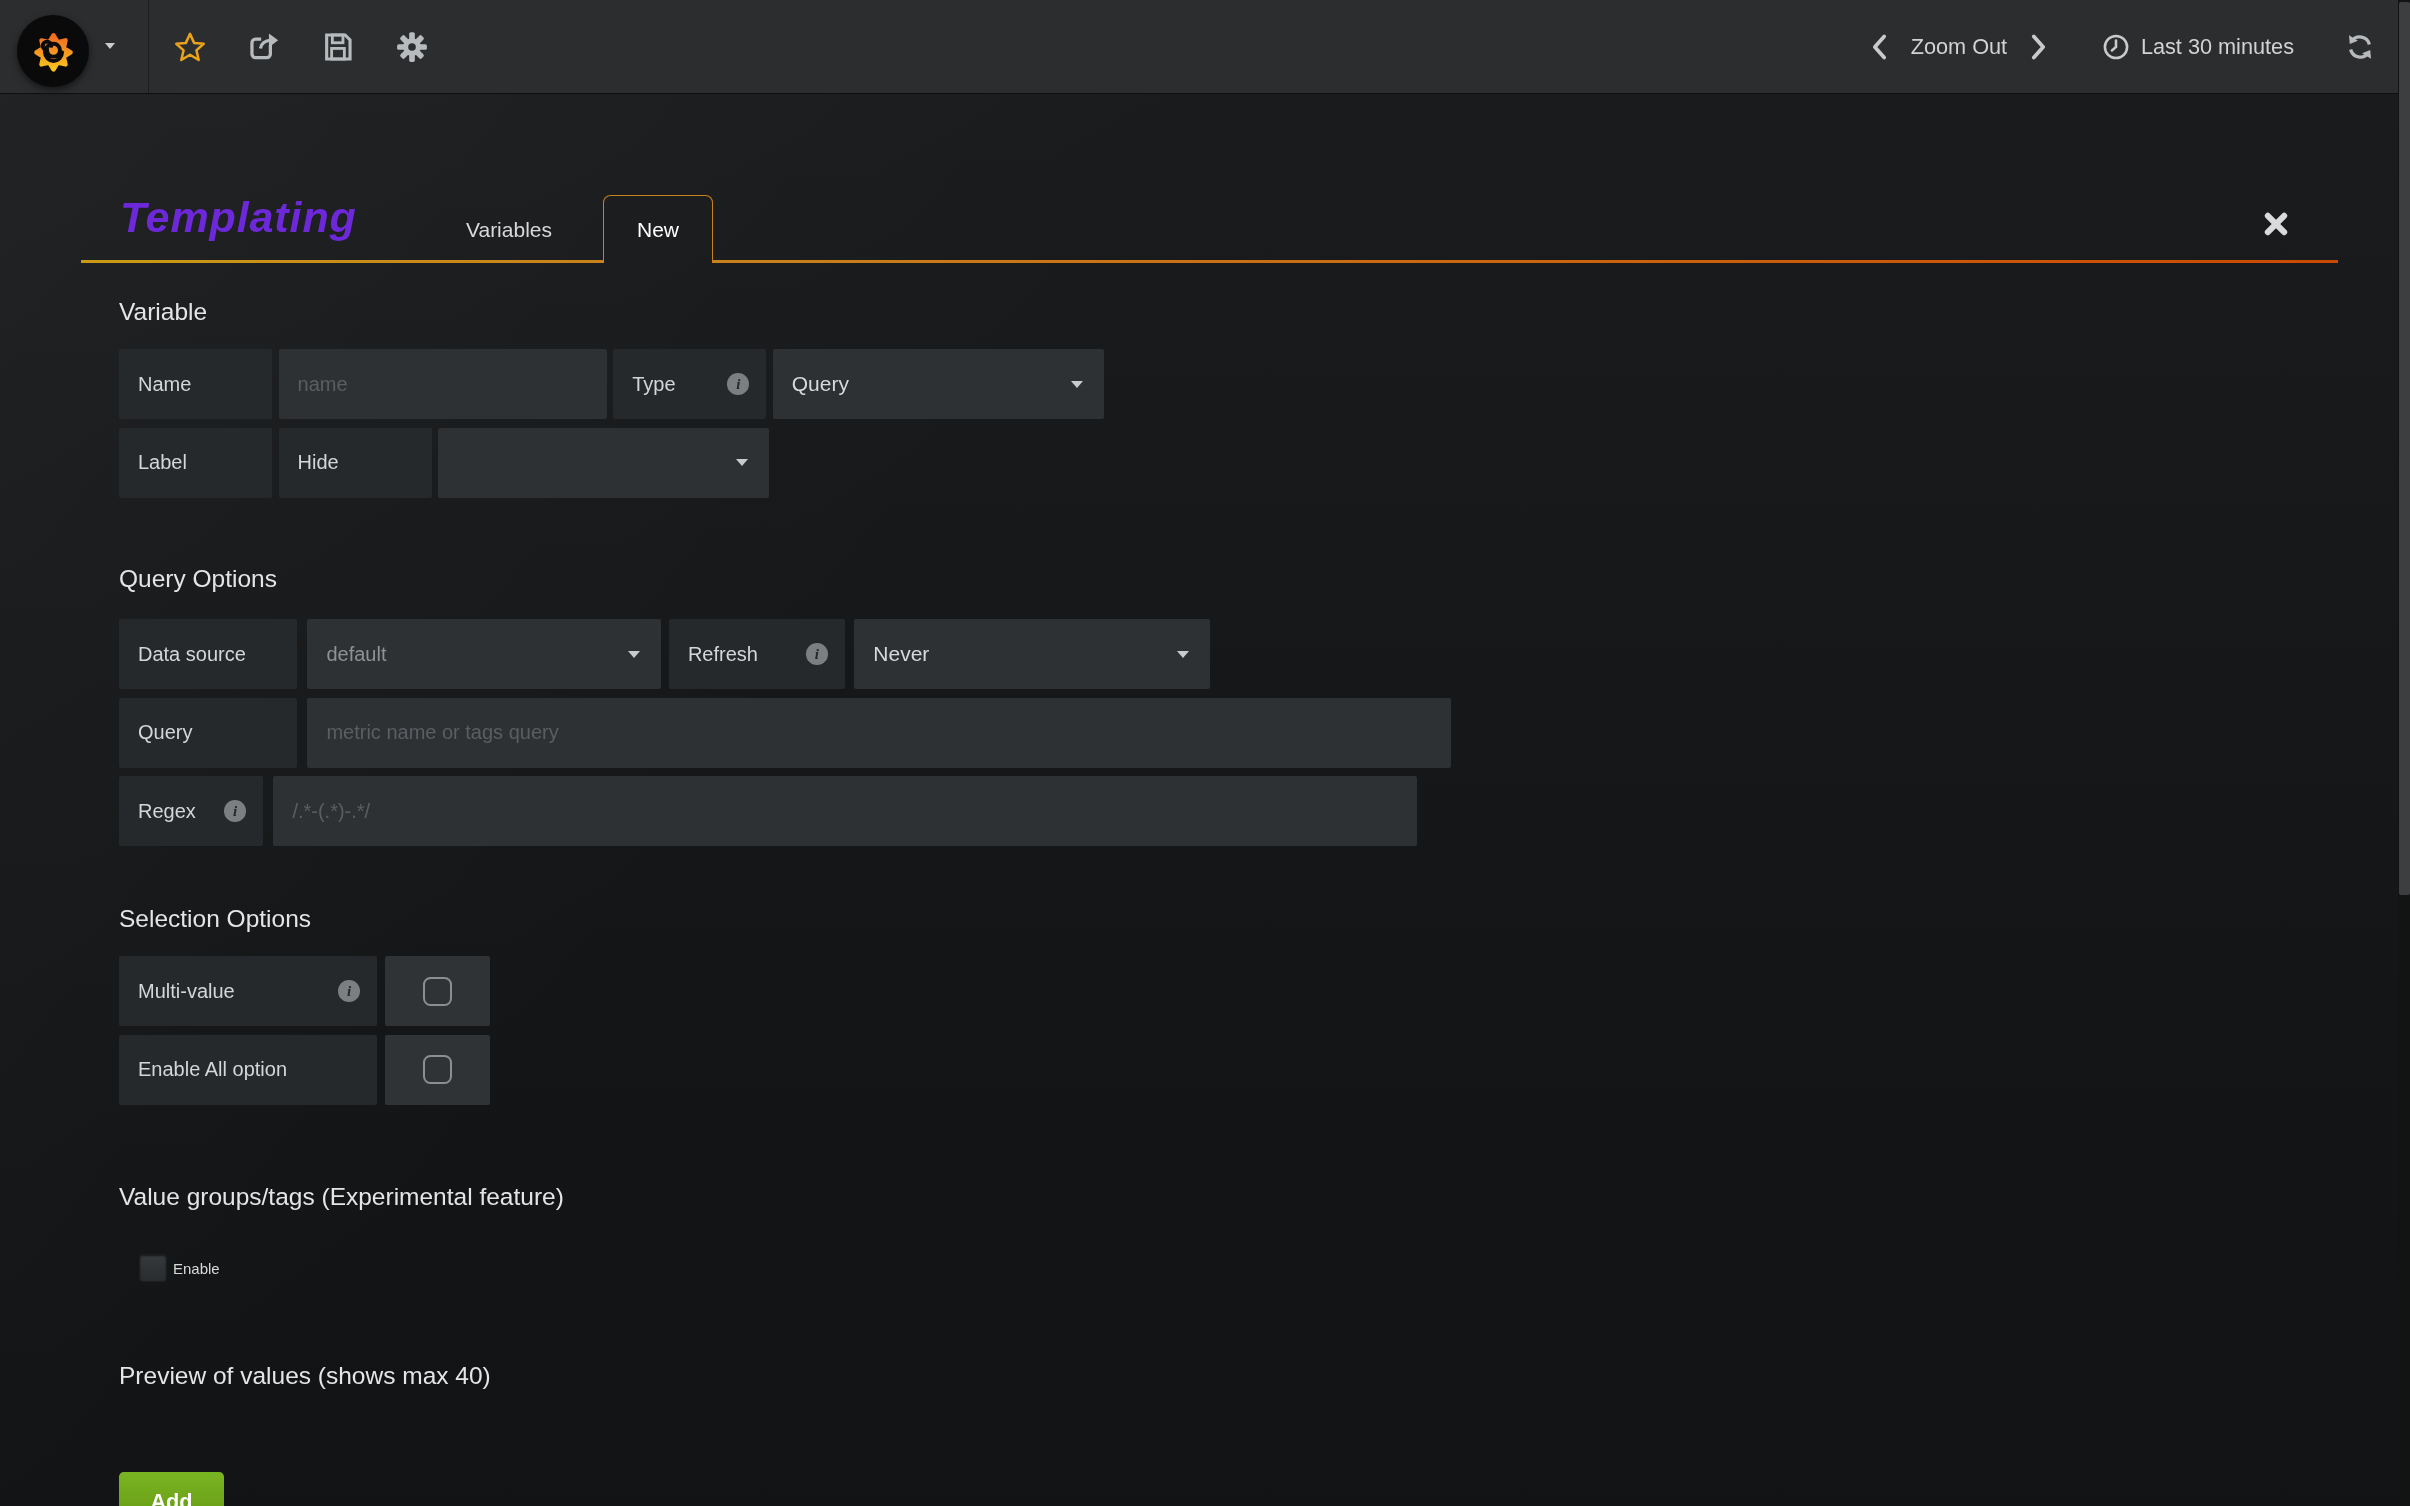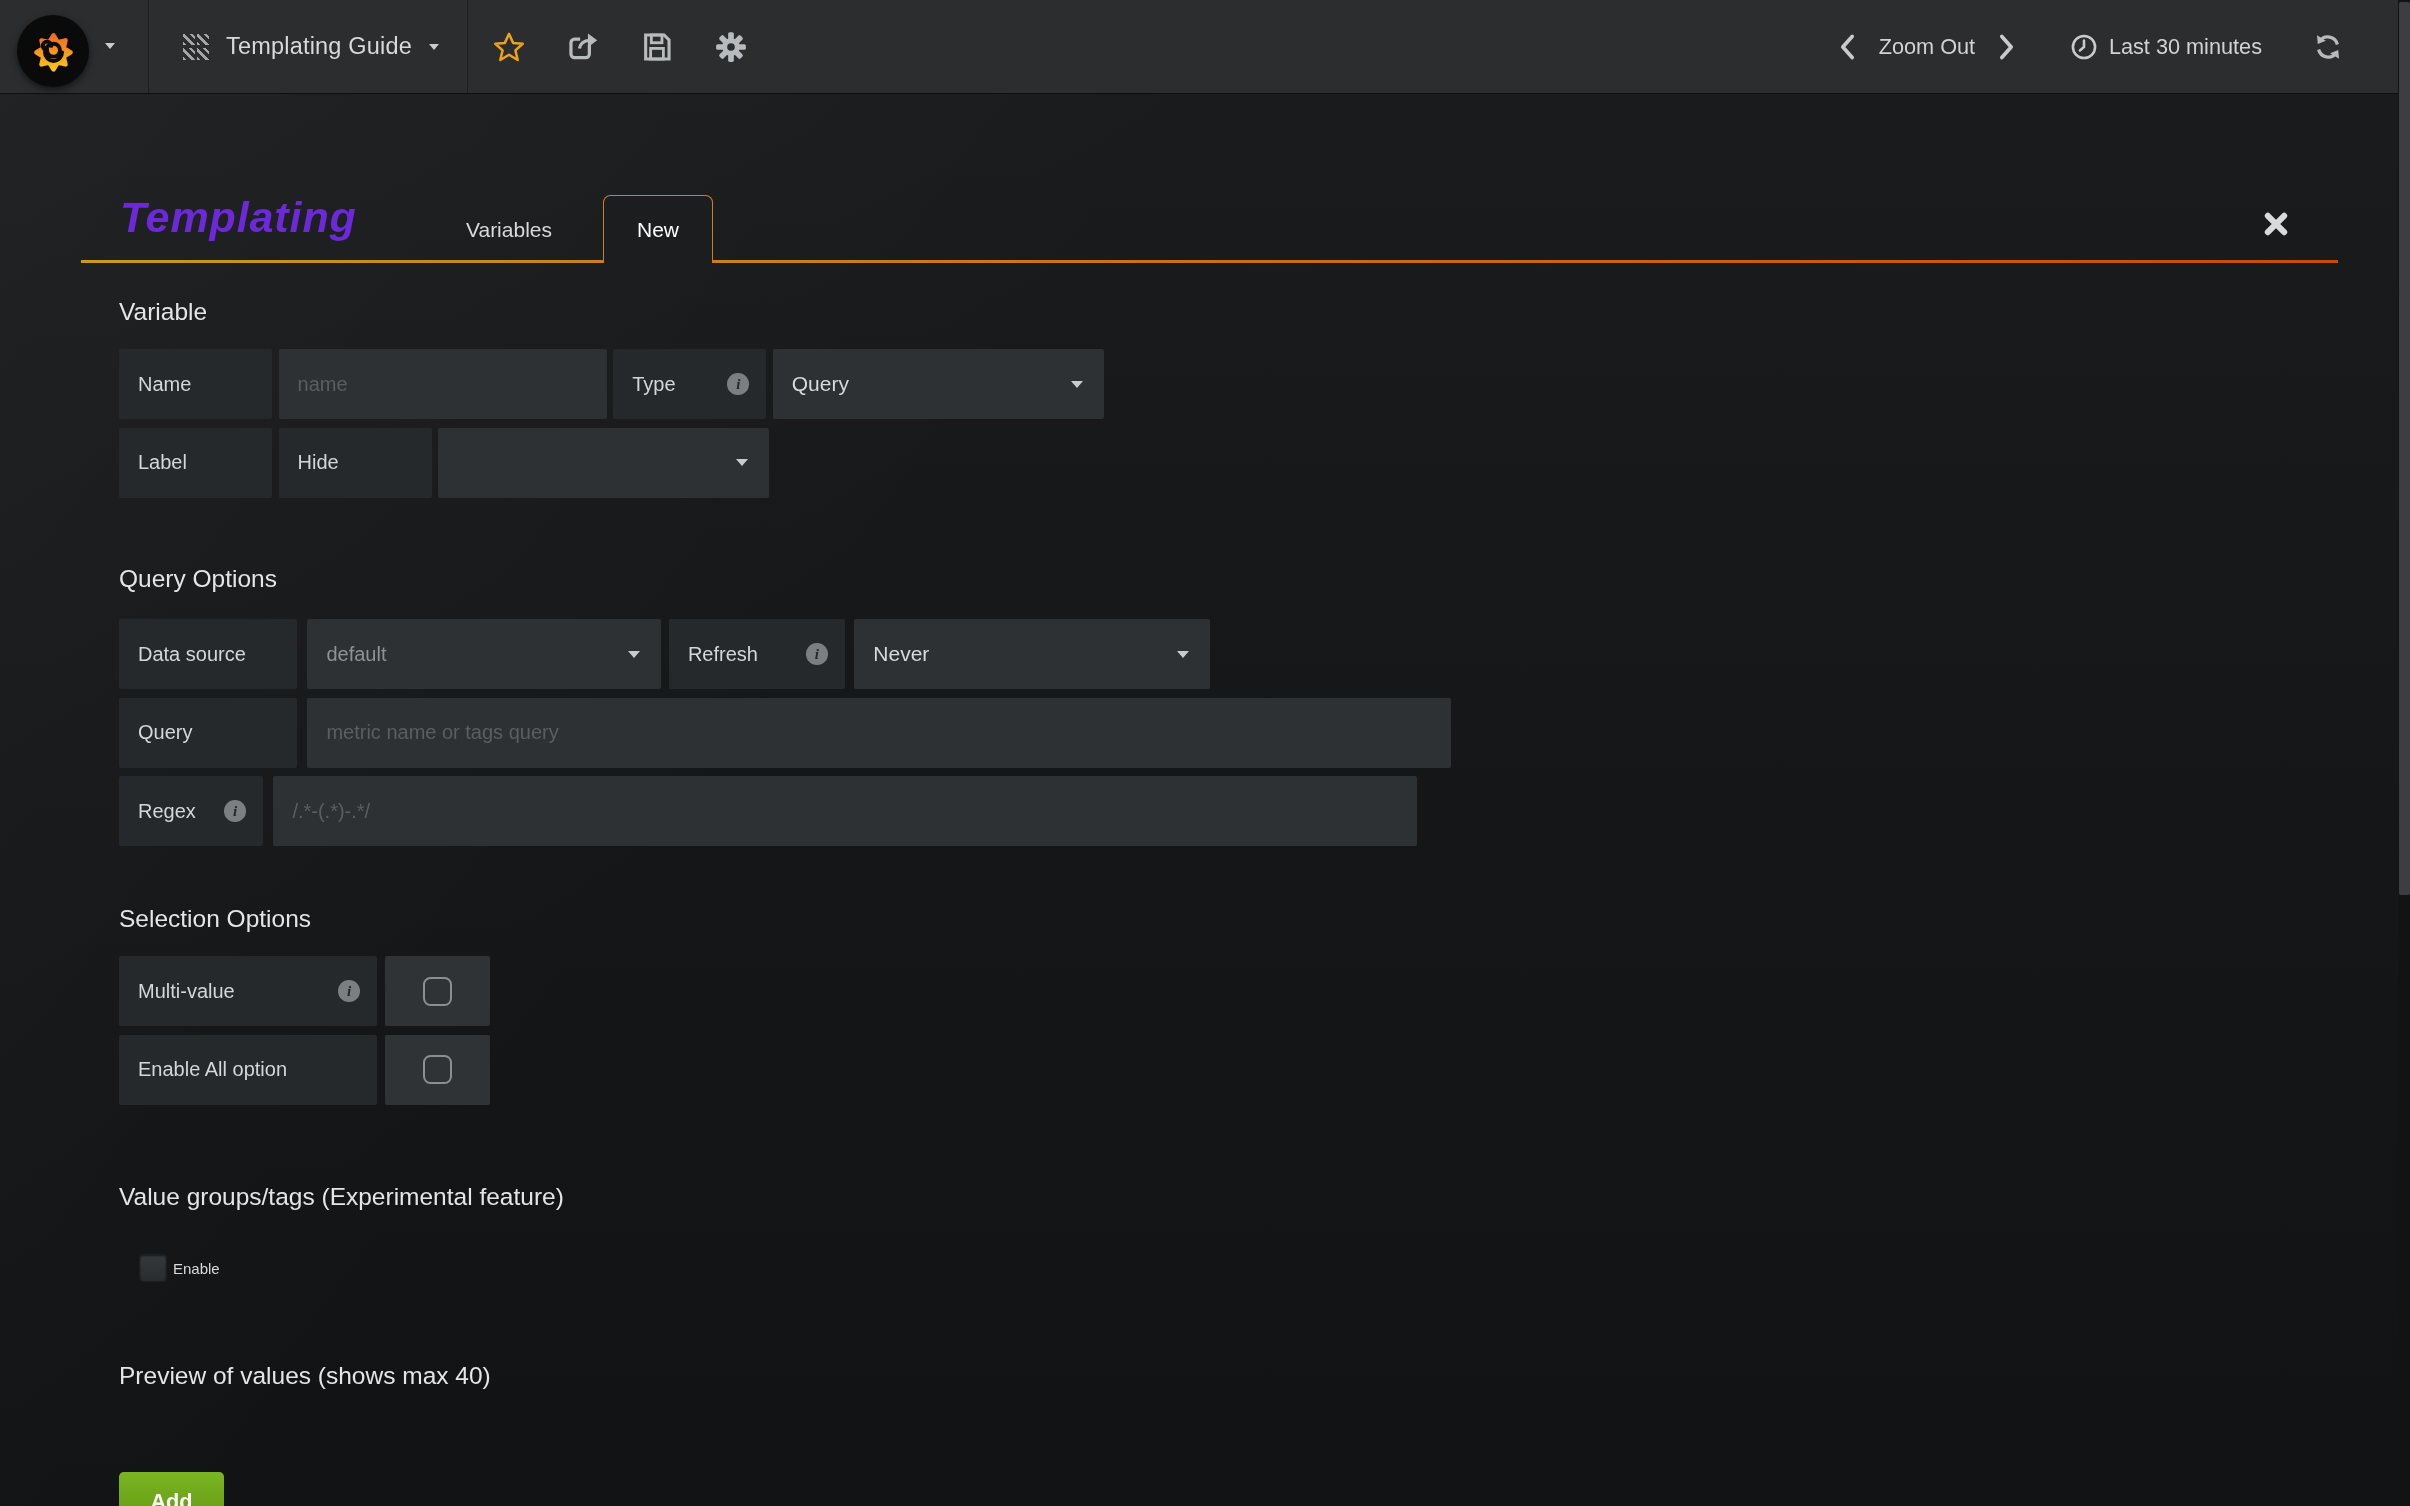--- a/index.html
+++ b/index.html
@@ -48,21 +48,21 @@
     border-right:0.9px solid #1d1e1f; flex:0 0 auto;
     cursor:pointer;
   }
   .grid-icon { width:26px; height:26px; display:grid; grid-template-columns:1fr 1fr; grid-template-rows:1fr 1fr; gap:2.8px; }
   .grid-icon span { background:repeating-linear-gradient(45deg,#a3a6a8 0 2.4px, rgba(0,0,0,0) 2.4px 6.1px); }
   .dash-title { font-size:23.5px; color:#d8d9da; letter-spacing:0.2px; }
 
   .nav-actions { display:flex; align-items:center; height:100%; padding-left:3.8px; }
   .nav-icon-btn { width:74px; height:100%; display:flex; align-items:center; justify-content:center; cursor:pointer; }
 
-  .nav-right { margin-left:auto; display:flex; align-items:center; padding-right:68px; }
+  .nav-right { margin-left:auto; display:flex; align-items:center; padding-right:36px; }
   .nav-right .txt { font-size:21.7px; color:#d0d2d3; }
   .chev-btn { padding:9.4px 13px; cursor:pointer; display:flex; align-items:center; }
   .time-group { display:flex; align-items:center; gap:11.3px; margin-left:40px; cursor:pointer; }
   .refresh-btn { margin-left:51px; cursor:pointer; display:flex; align-items:center; }
 
   
   .scrollbar-track {
     position:absolute; top:0; right:0; width:13px; height:1507px;
     background:#121313; z-index:50;
   }
@@ -178,30 +178,20 @@
               <stop offset="1" stop-color="#f9c51c"></stop>
           </linearGradient>
         </defs>
         <polygon points="32,13 37,21 46.1,18.9 44,28 52,33 44,38 46.1,47.1 37,45 32,53 27,45 17.9,47.1 20,38 12,33 20,28 17.9,18.9 27,21" fill="url(#flame)" stroke="url(#flame)" stroke-width="5" stroke-linejoin="round"></polygon>
         <path d="M42 33 a10 10 0 1 1 -10 -10 a7.5 7.5 0 1 1 -7.5 7.5 a5 5 0 1 1 5 -5" fill="none" stroke="#0a0a0b" stroke-width="4.5" stroke-linecap="round"></path>
       </svg>
     </div>
     <span class="logo-caret caret small"></span>
   </div>
 
-  <div class="dash-nav">
-    <span class="grid-icon">
-        <span></span>
-        <span></span>
-        <span></span>
-        <span></span>
-      </span>
-    <span class="dash-title">Templating Guide</span>
-    <span class="caret small"></span>
-  </div>
 
   <div class="nav-actions">
     <div class="nav-icon-btn">
       <svg width="32" height="32" viewBox="0 0 28 28">
         <polygon points="14,2.5 17.6,10.4 26,11.2 19.6,16.9 21.6,25.4 14,20.8 6.4,25.4 8.4,16.9 2,11.2 10.4,10.4" fill="none" stroke="#eba31c" stroke-width="2.2" stroke-linejoin="round"></polygon>
       </svg>
     </div>
     <div class="nav-icon-btn">
       <svg width="34" height="34" viewBox="0 0 24 24">
         <path d="M16.5 10.5 v6.5 a2.5 2.5 0 0 1 -2.5 2.5 h-8 a2.5 2.5 0 0 1 -2.5 -2.5 v-8 a2.5 2.5 0 0 1 2.5 -2.5 h4" fill="none" stroke="#b8bbbd" stroke-width="2.3"></path>

